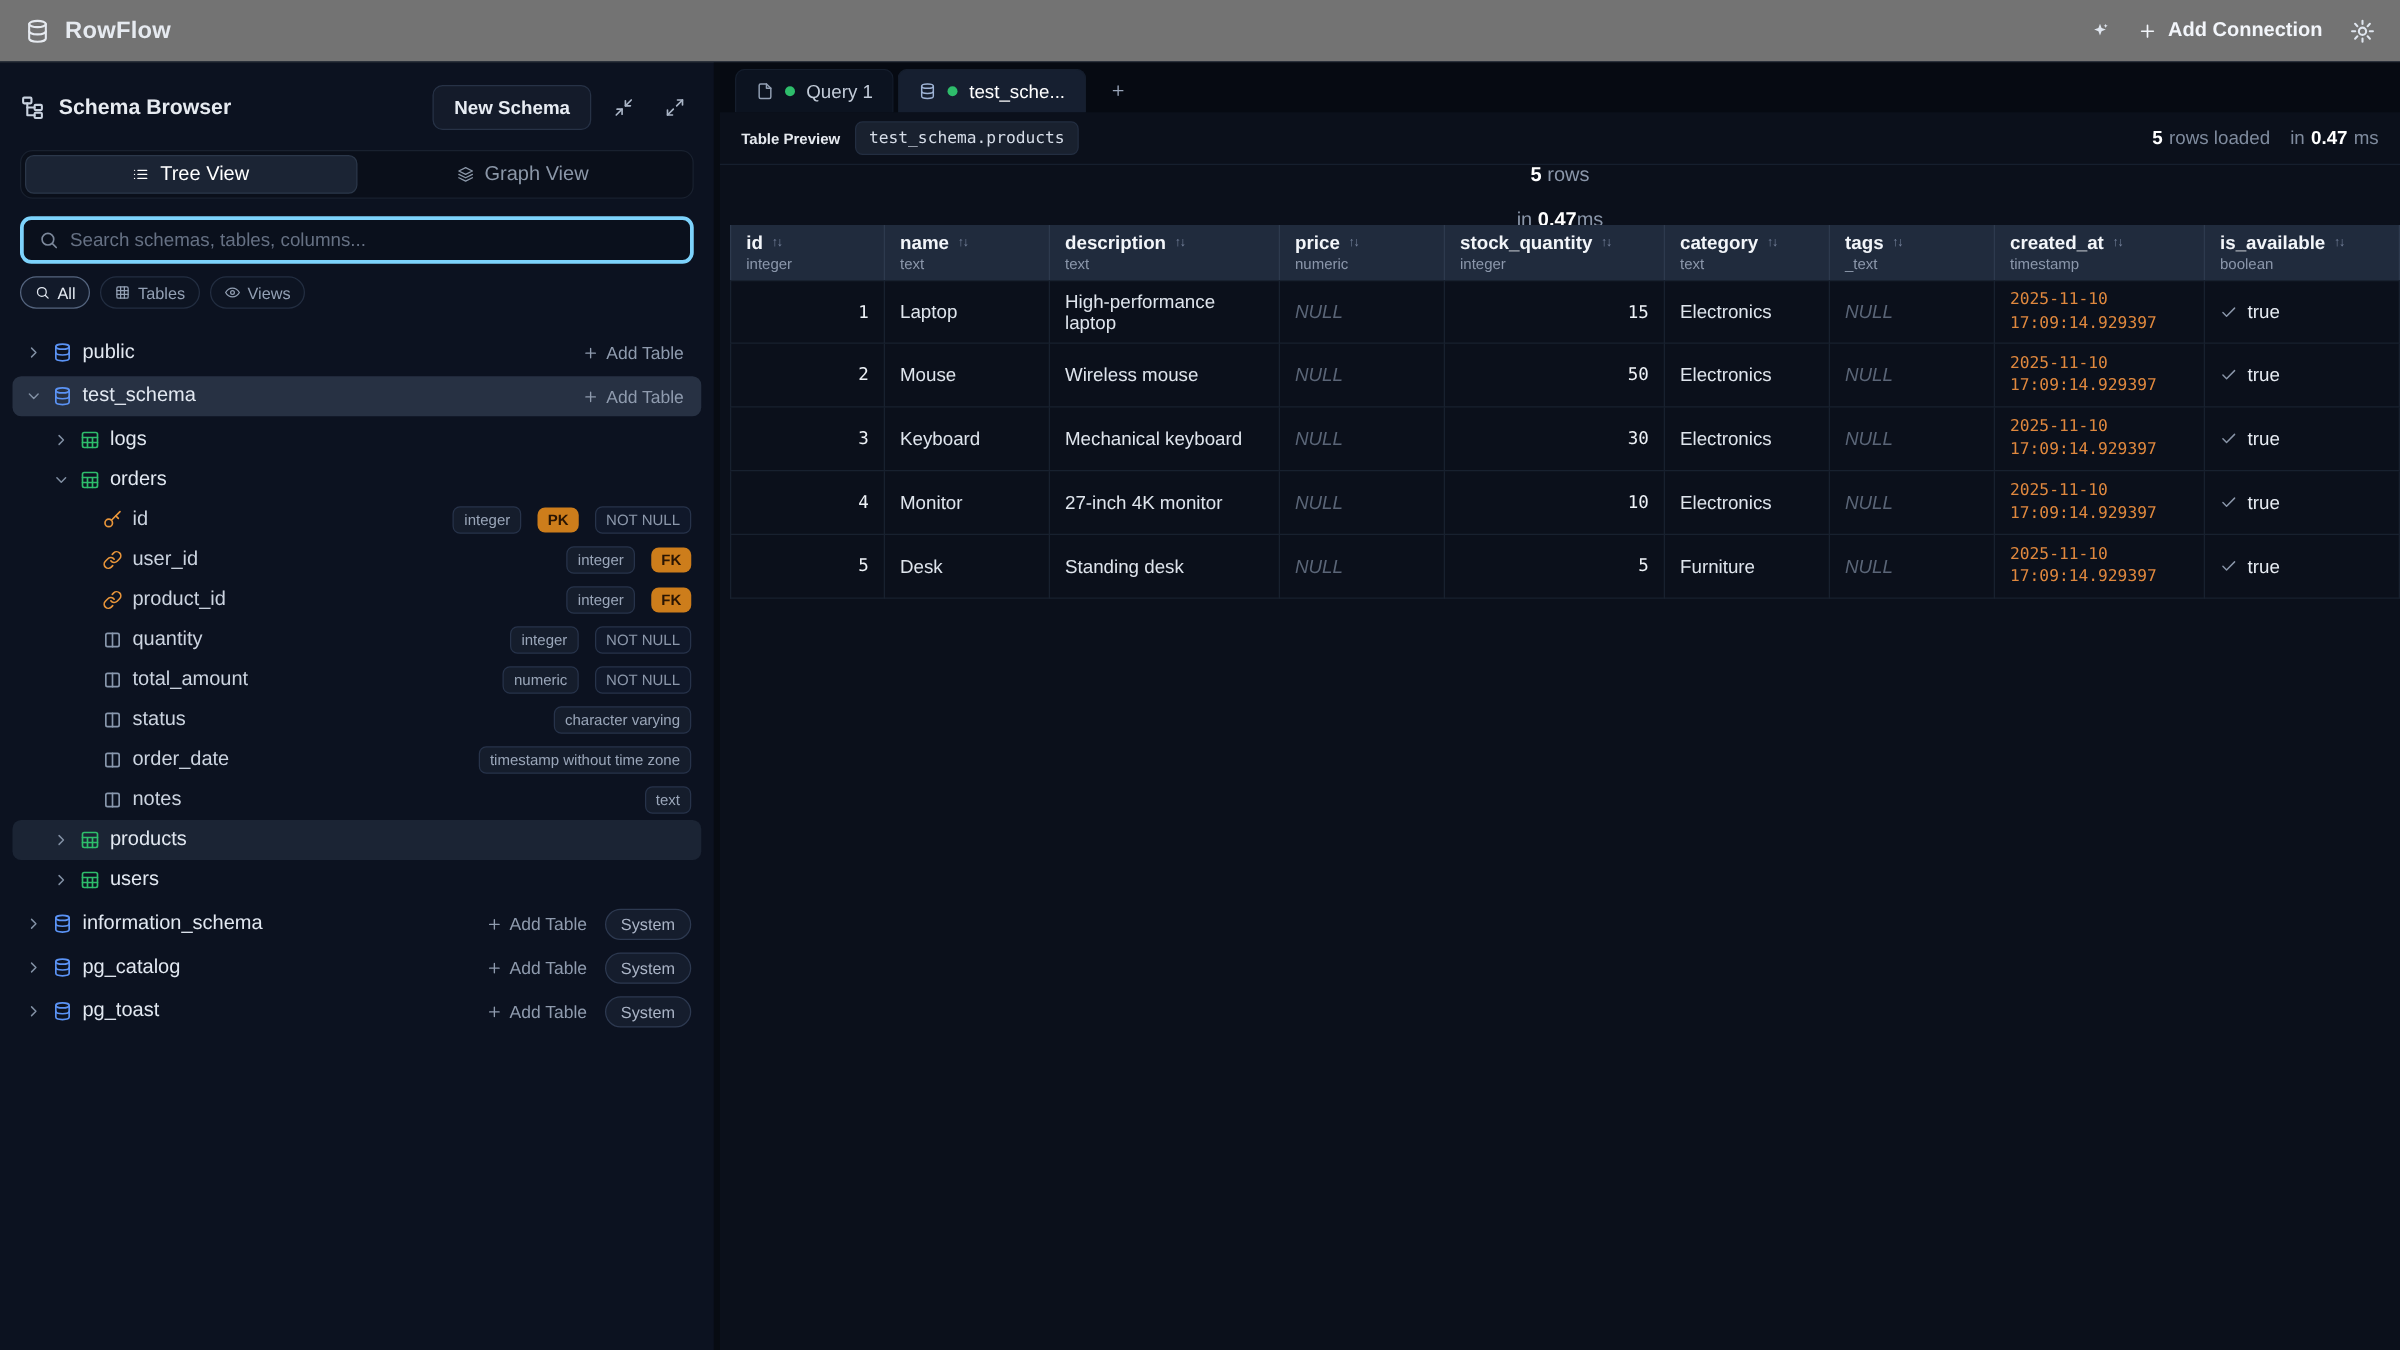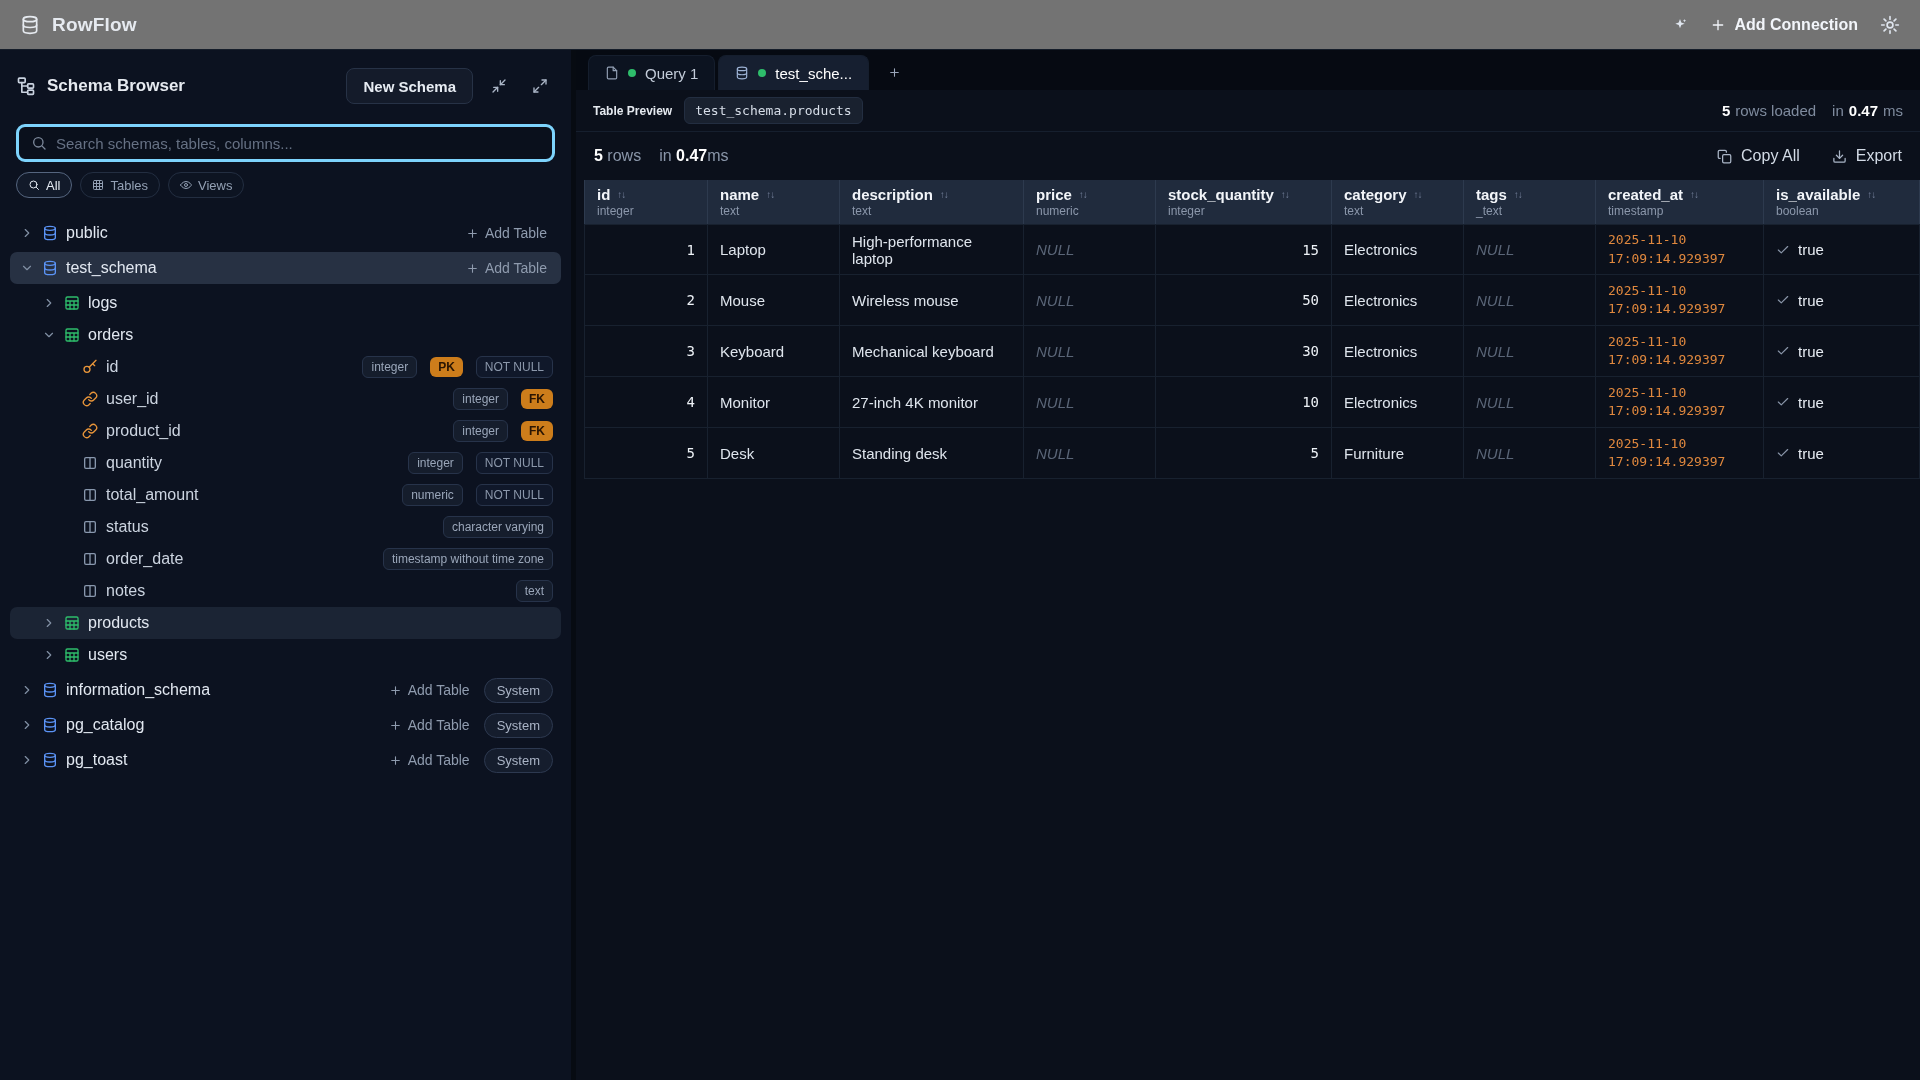--- a/index.html
+++ b/index.html
@@ -103,21 +103,21 @@
     background:none; border:none; color:#9aa6ba; display:flex; align-items:center; justify-content:center; cursor:pointer; }
 
   .preview-head { height:42px; display:flex; align-items:center; gap:12px; padding:0 17px;
     border-bottom:1px solid #161f2e; background:#0b101b; }
   .pv-title { font-size:12px; font-weight:700; }
   .tbl-badge { font-family:"DejaVu Sans Mono", monospace; font-size:13px; background:#19212f;
     border:1px solid #232e41; border-radius:6px; padding:5px 10px; color:#d6dde8; }
   .pv-right { margin-left:auto; color:#7f8b9e; font-size:15px; display:flex; gap:5px; align-items:center; }
   .pv-right b, .tb-stat b { color:#fff; font-weight:700; }
 
-  .toolbar { height:48px; display:flex; align-items:center; padding:0 18px; gap:18px; }
+  .toolbar { height:48px; display:flex; align-items:center; padding:0 18px; gap:18px;flex-direction:column; }
   .tb-stat { font-size:16px; color:#8a96a9; }
   .toolbar-right { margin-left:auto; display:flex; align-items:flex-start; gap:32px; }
   .tool-btn { display:flex; align-items:center; gap:9px; color:#d3dbe6; font-size:16px;
     background:none; border:none; cursor:pointer; font-family:inherit; }
   .tool-btn .icn { width:15px; height:15px; color:#aab5c7; }
 
   
   .grid { flex:1; overflow:hidden; padding-left:8px; }
   .grid-row { display:grid;
     grid-template-columns:124px 132px 184px 132px 176px 132px 132px 168px minmax(150px,1fr); }
@@ -212,20 +212,41 @@
             <svg viewBox="0 0 24 24" fill="none" stroke="currentColor" stroke-width="2" stroke-linecap="round" stroke-linejoin="round">
               <path d="M15 3h6v6"></path>
               <path d="M9 21H3v-6"></path>
               <path d="M21 3l-7 7"></path>
               <path d="M3 21l7-7"></path>
             </svg>
           </span>
       </button>
     </div>
 
+    <div class="view-tabs" id="viewTabs">
+        <div class="view-tab active">
+          <span class="icn sm">
+            <svg viewBox="0 0 24 24" fill="none" stroke="currentColor" stroke-width="2" stroke-linecap="round" stroke-linejoin="round">
+              <path d="M8 6h13M8 12h13M8 18h13"></path>
+              <path d="M3 6h.01M3 12h.01M3 18h.01"></path>
+            </svg>
+          </span>
+          <span>Tree View</span>
+        </div>
+        <div class="view-tab">
+          <span class="icn sm">
+            <svg viewBox="0 0 24 24" fill="none" stroke="currentColor" stroke-width="2" stroke-linecap="round" stroke-linejoin="round">
+              <path d="M12 2L2 7l10 5 10-5-10-5z"></path>
+              <path d="M2 17l10 5 10-5"></path>
+              <path d="M2 12l10 5 10-5"></path>
+            </svg>
+          </span>
+          <span>Graph View</span>
+        </div>
+      </div>
 
     <div class="search-box">
       <span class="icn">
           <svg viewBox="0 0 24 24" fill="none" stroke="currentColor" stroke-width="2" stroke-linecap="round" stroke-linejoin="round">
             <circle cx="11" cy="11" r="7"></circle>
             <path d="M21 21l-4.3-4.3"></path>
           </svg>
         </span>
       <input placeholder="Search schemas, tables, columns..." style="">
     </div>

